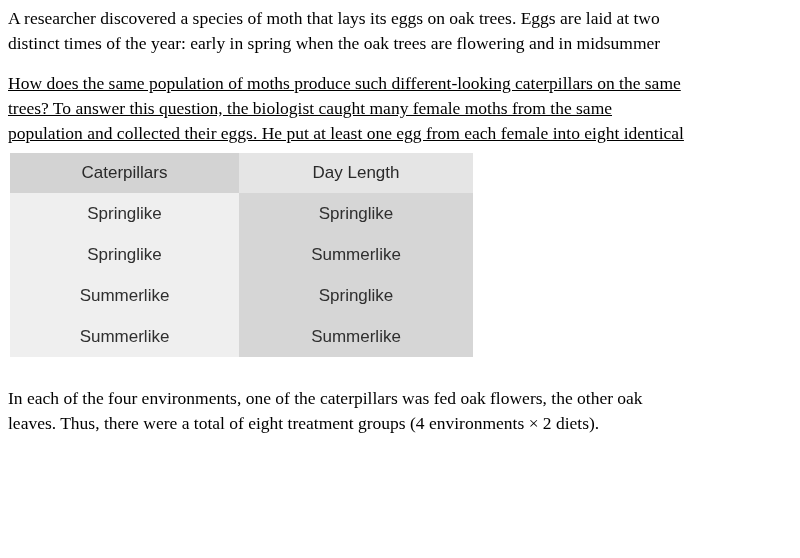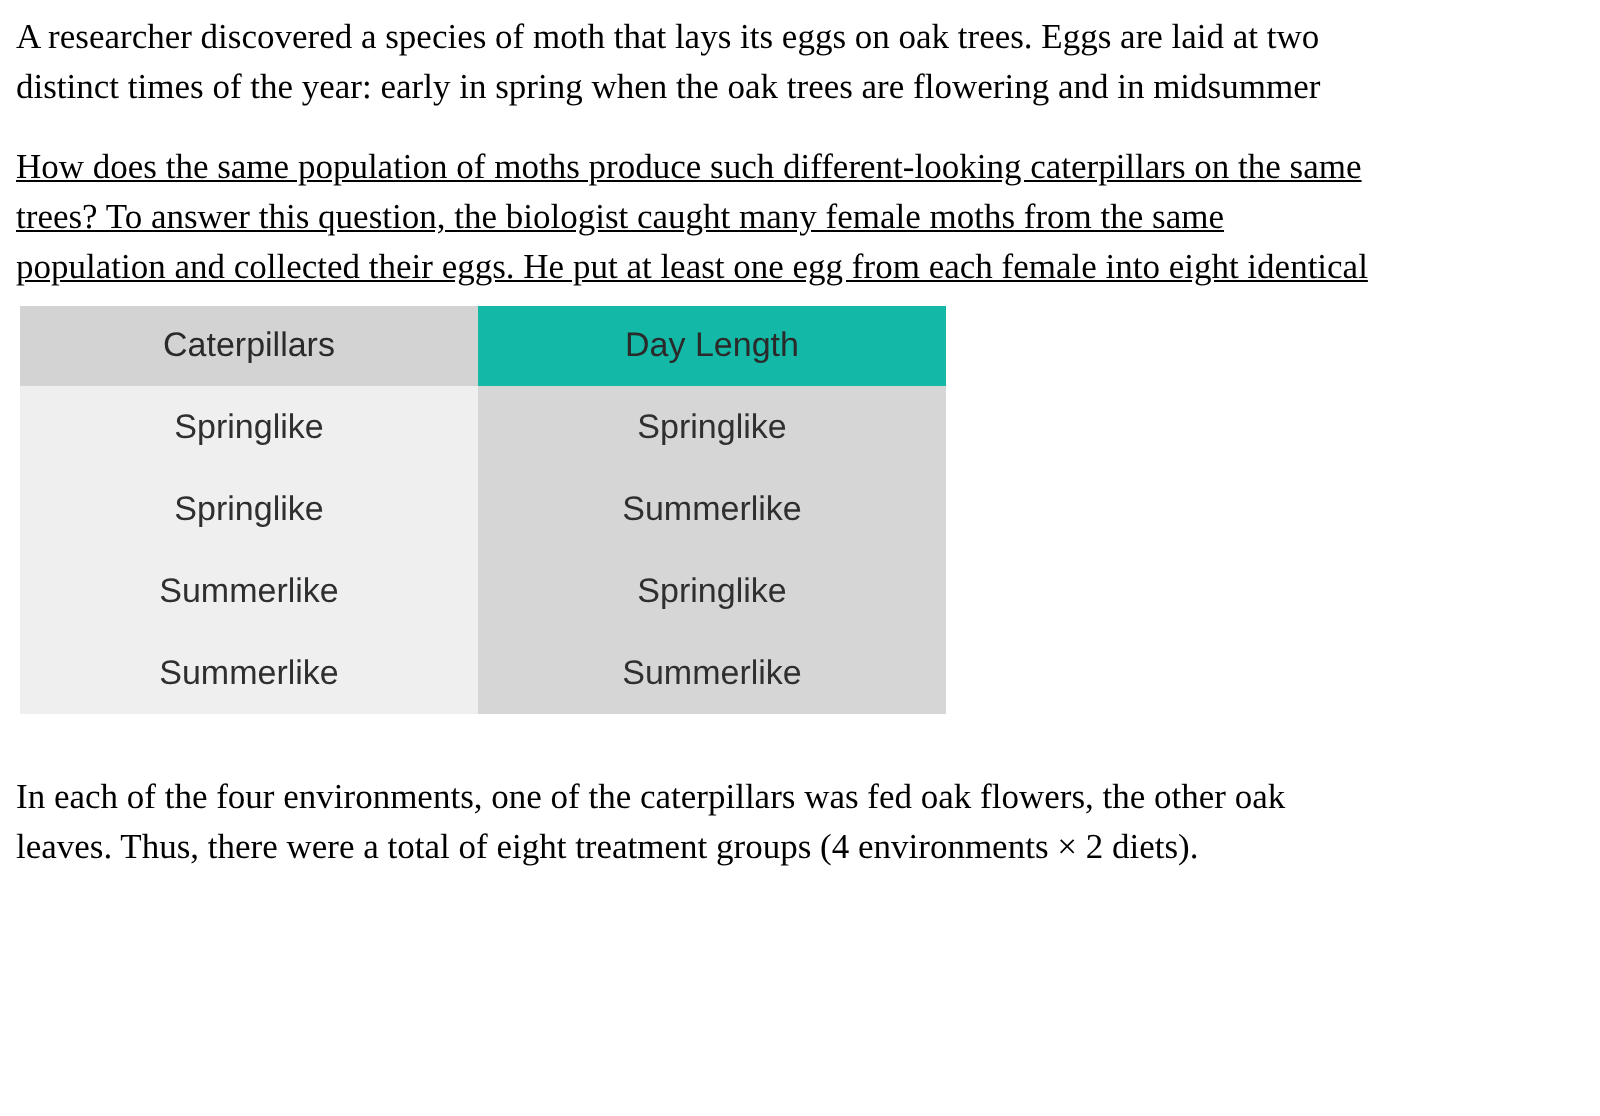--- a/index.html
+++ b/index.html
@@ -33,21 +33,21 @@
   }
   .cond-table .cell {
     display: flex;
     align-items: center;
     justify-content: center;
     font-size: 17px;
     height: 41px;
   }
   .cond-table .th { height: 40px; color: #2a2a2a; }
   .th.col-left   { background: #d3d3d3; }
-  .th.col-right  { background: #14b8a6; }
+  .th.col-right  { background: #e5e5e5; }
   .td.col-left   { background: #efefef; }
   .td.col-right  { background: #d6d6d6; }
 </style>
 </head>
 <body>
 
 <div class="page">
   <div class="doc">
 
     <div class="para para-1">

